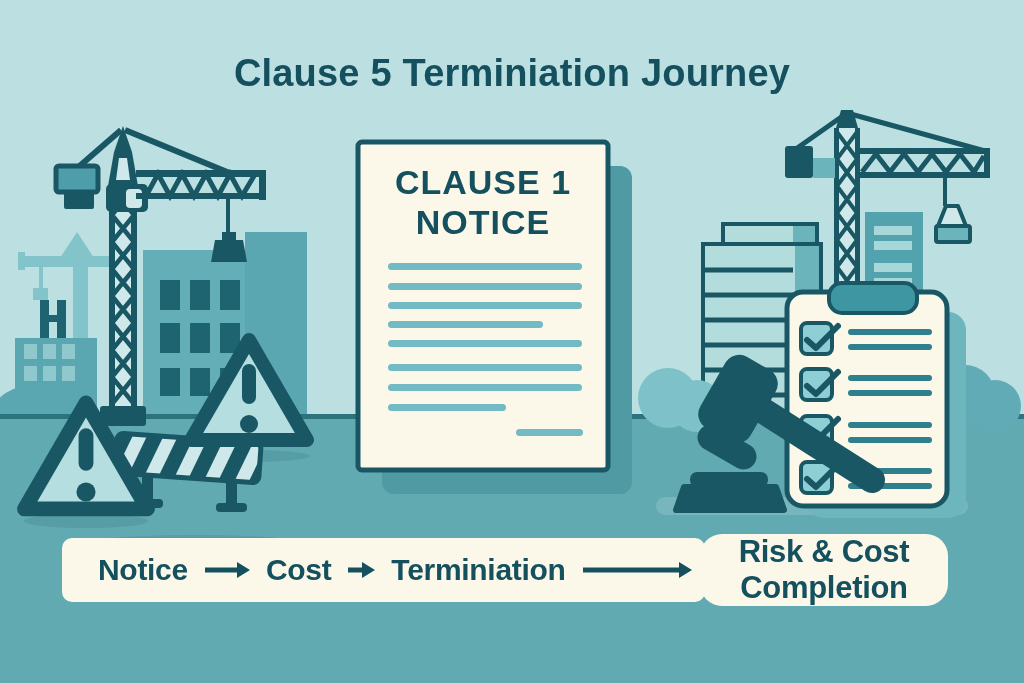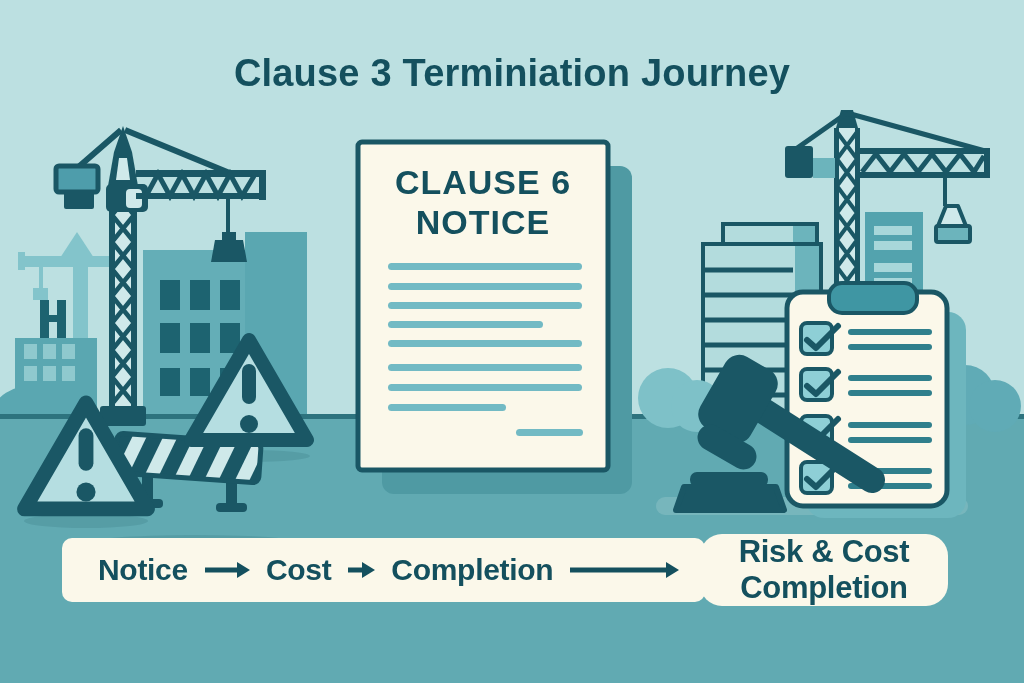--- a/index.html
+++ b/index.html
@@ -250,39 +250,39 @@
       <rect x="388" y="321" width="155" height="7" rx="3.5" class="fdl"></rect>
       <rect x="388" y="340" width="194" height="7" rx="3.5" class="fdl"></rect>
       <rect x="388" y="364" width="194" height="7" rx="3.5" class="fdl"></rect>
       <rect x="388" y="384" width="194" height="7" rx="3.5" class="fdl"></rect>
       <rect x="388" y="404" width="118" height="7" rx="3.5" class="fdl"></rect>
       <rect x="516" y="429" width="67" height="7" rx="3.5" class="fdl"></rect>
     </g>
   </g>
 </svg>
 
-<div class="title">Clause 3 Terminiation Journey</div>
+<div class="title">Clause 5 Terminiation Journey</div>
 
 <div class="doc-heading">
-  <div>CLAUSE 6</div>
+  <div>CLAUSE 1</div>
   <div>NOTICE</div>
 </div>
 
 <div class="flow-bar">
   <span class="flow-step">Notice</span>
   <svg class="arrow-ic" width="48" height="20" viewBox="0 0 48 20">
     <line x1="2" y1="10" x2="36" y2="10" stroke="currentColor" stroke-width="5"></line>
     <polygon points="34,2 47,10 34,18" fill="currentColor"></polygon>
   </svg>
   <span class="flow-step">Cost</span>
   <svg class="arrow-ic" width="30" height="20" viewBox="0 0 30 20">
     <line x1="2" y1="10" x2="18" y2="10" stroke="currentColor" stroke-width="5"></line>
     <polygon points="16,2 29,10 16,18" fill="currentColor"></polygon>
   </svg>
-  <span class="flow-step">Completion</span>
+  <span class="flow-step">Terminiation</span>
   <svg class="arrow-ic" width="112" height="20" viewBox="0 0 112 20">
     <line x1="2" y1="10" x2="100" y2="10" stroke="currentColor" stroke-width="5"></line>
     <polygon points="98,2 111,10 98,18" fill="currentColor"></polygon>
   </svg>
 </div>
 
 <div class="flow-box">
   <span>Risk &amp; Cost Completion</span>
 </div>
 

